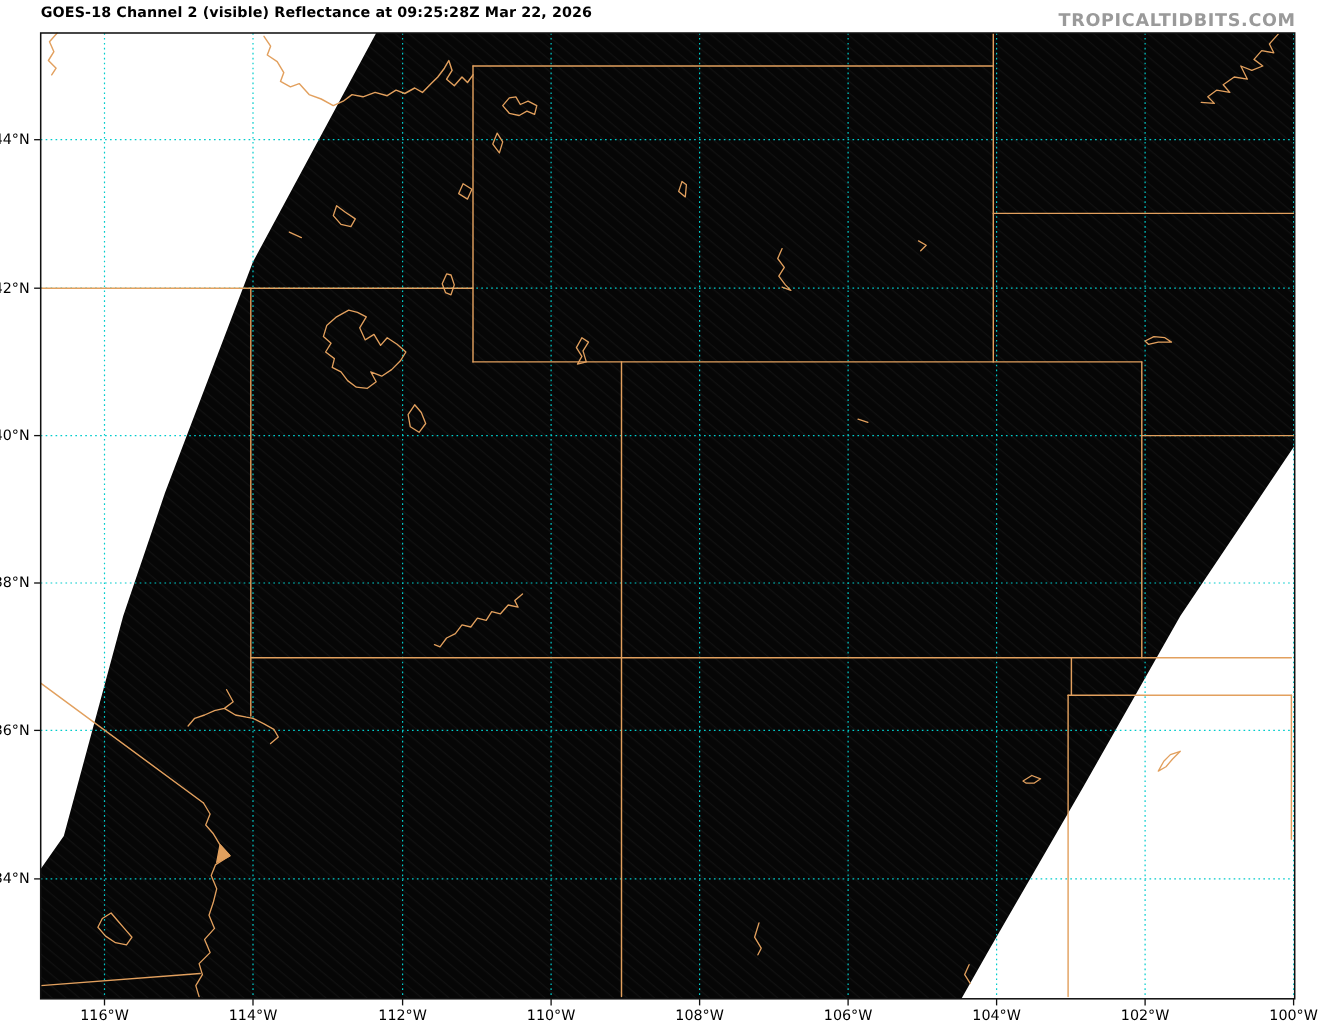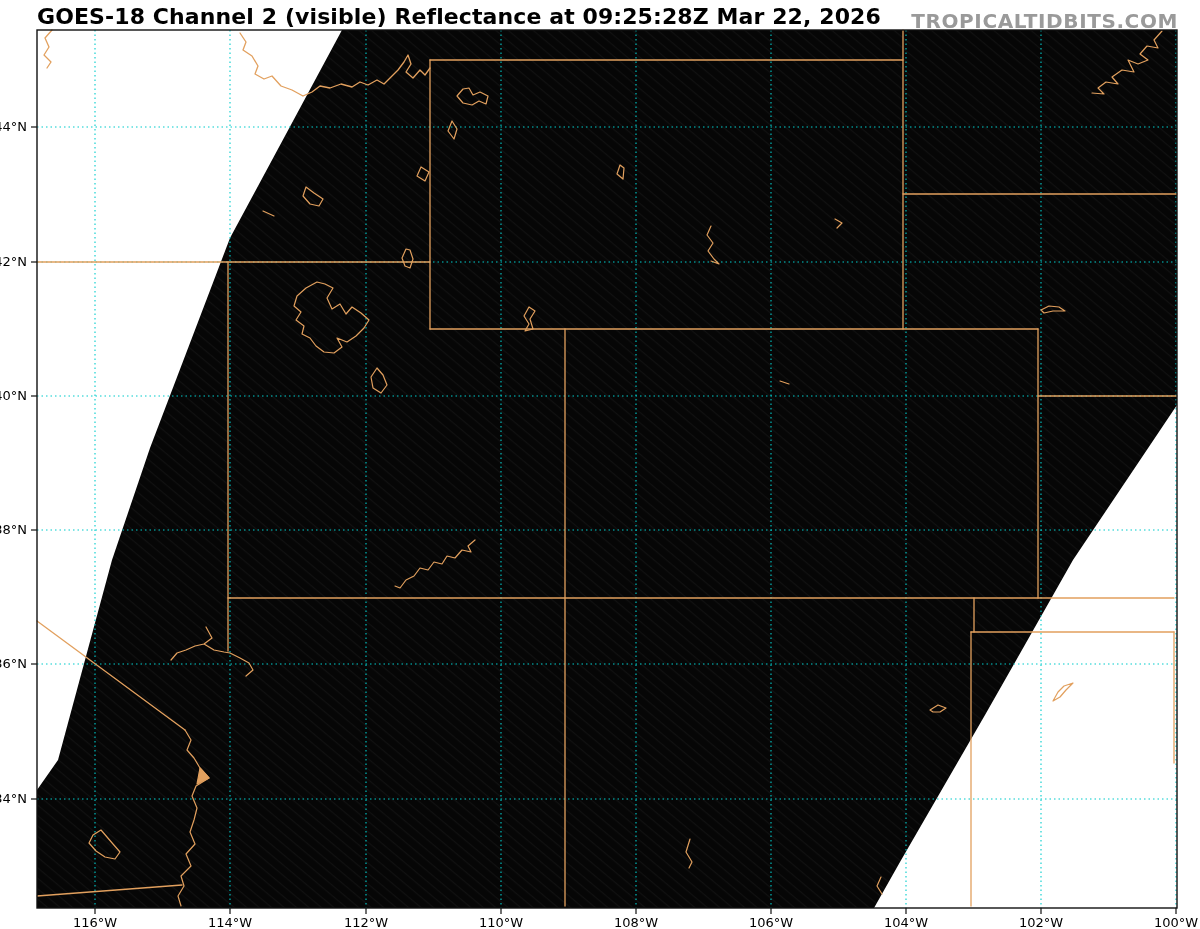--- a/index.html
+++ b/index.html
@@ -13,26 +13,26 @@
   html,body{margin:0;padding:0;background:#ffffff;}
   .figure{
     position:relative;
     width:1200px;height:929px;
     background:#ffffff;
     font-family:"DejaVu Sans","Liberation Sans",sans-serif;
     overflow:hidden;
   }
   .title{
     position:absolute;left:37px;top:4px;
-    font-size:22px;font-weight:bold;color:var(--c-title);
+    font-size:13px;font-weight:bold;color:var(--c-title);
     white-space:nowrap;letter-spacing:0.1px;
   }
   .watermark{
     position:absolute;right:22px;top:9px;
-    font-size:20px;font-weight:bold;color:var(--c-watermark);
+    font-size:16px;font-weight:bold;color:var(--c-watermark);
     letter-spacing:0.6px;white-space:nowrap;text-align:center;
   }
   svg{position:absolute;left:0;top:0;}
   .spine{fill:none;stroke:var(--c-spine);stroke-width:1.4;}
   .tick{stroke:var(--c-spine);stroke-width:1.2;}
   .grid{stroke:var(--c-grid);stroke-width:1.1;stroke-dasharray:1.5 3;fill:none;}
   .sborder{stroke:var(--c-border);stroke-width:1.3;fill:none;stroke-linejoin:round;stroke-linecap:round;}
   .water{stroke:var(--c-border);stroke-width:1.2;fill:none;stroke-linejoin:round;stroke-linecap:round;}
   .waterfill{stroke:var(--c-border);stroke-width:1.2;fill:var(--c-border);stroke-linejoin:round;}
   .xlab{font-size:13px;fill:#000;text-anchor:middle;}

